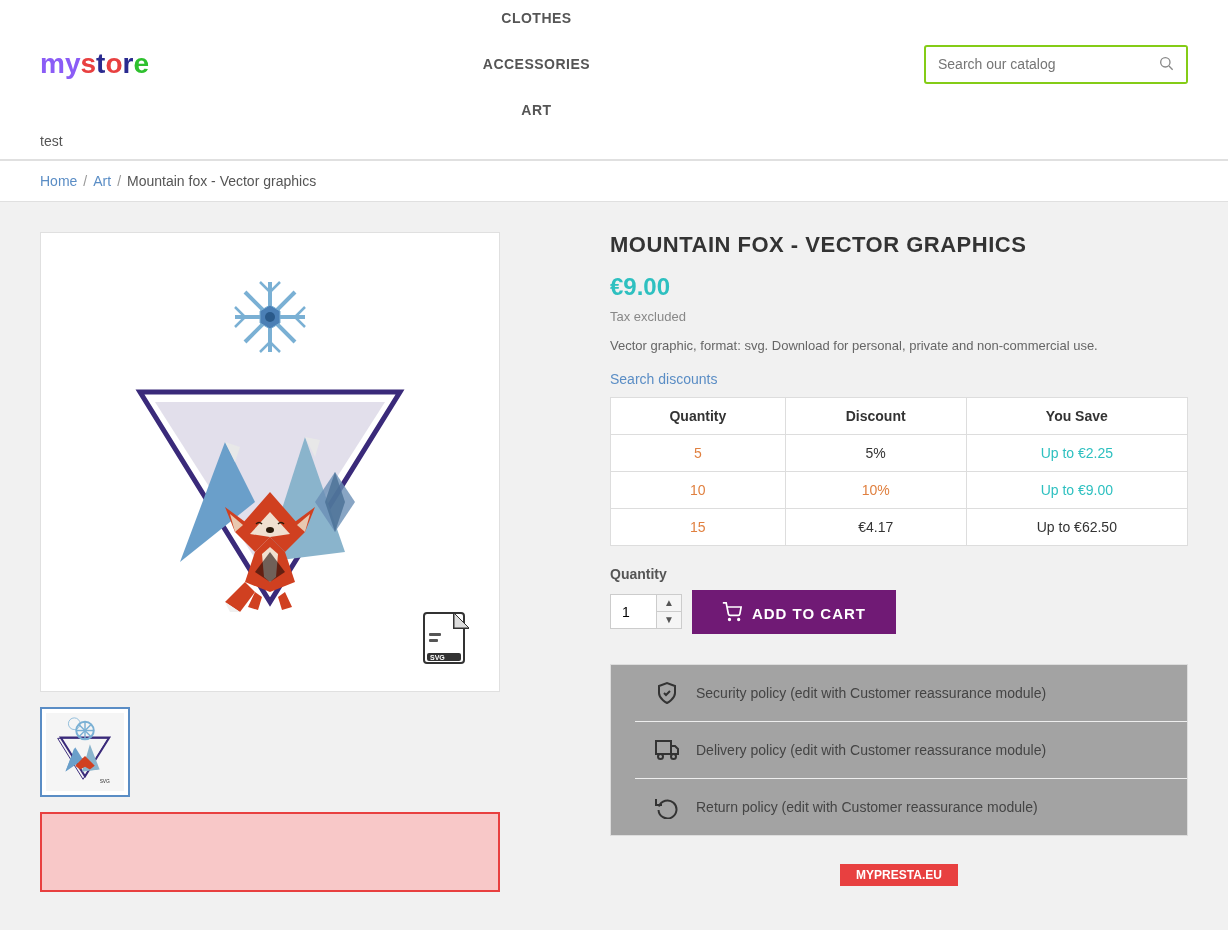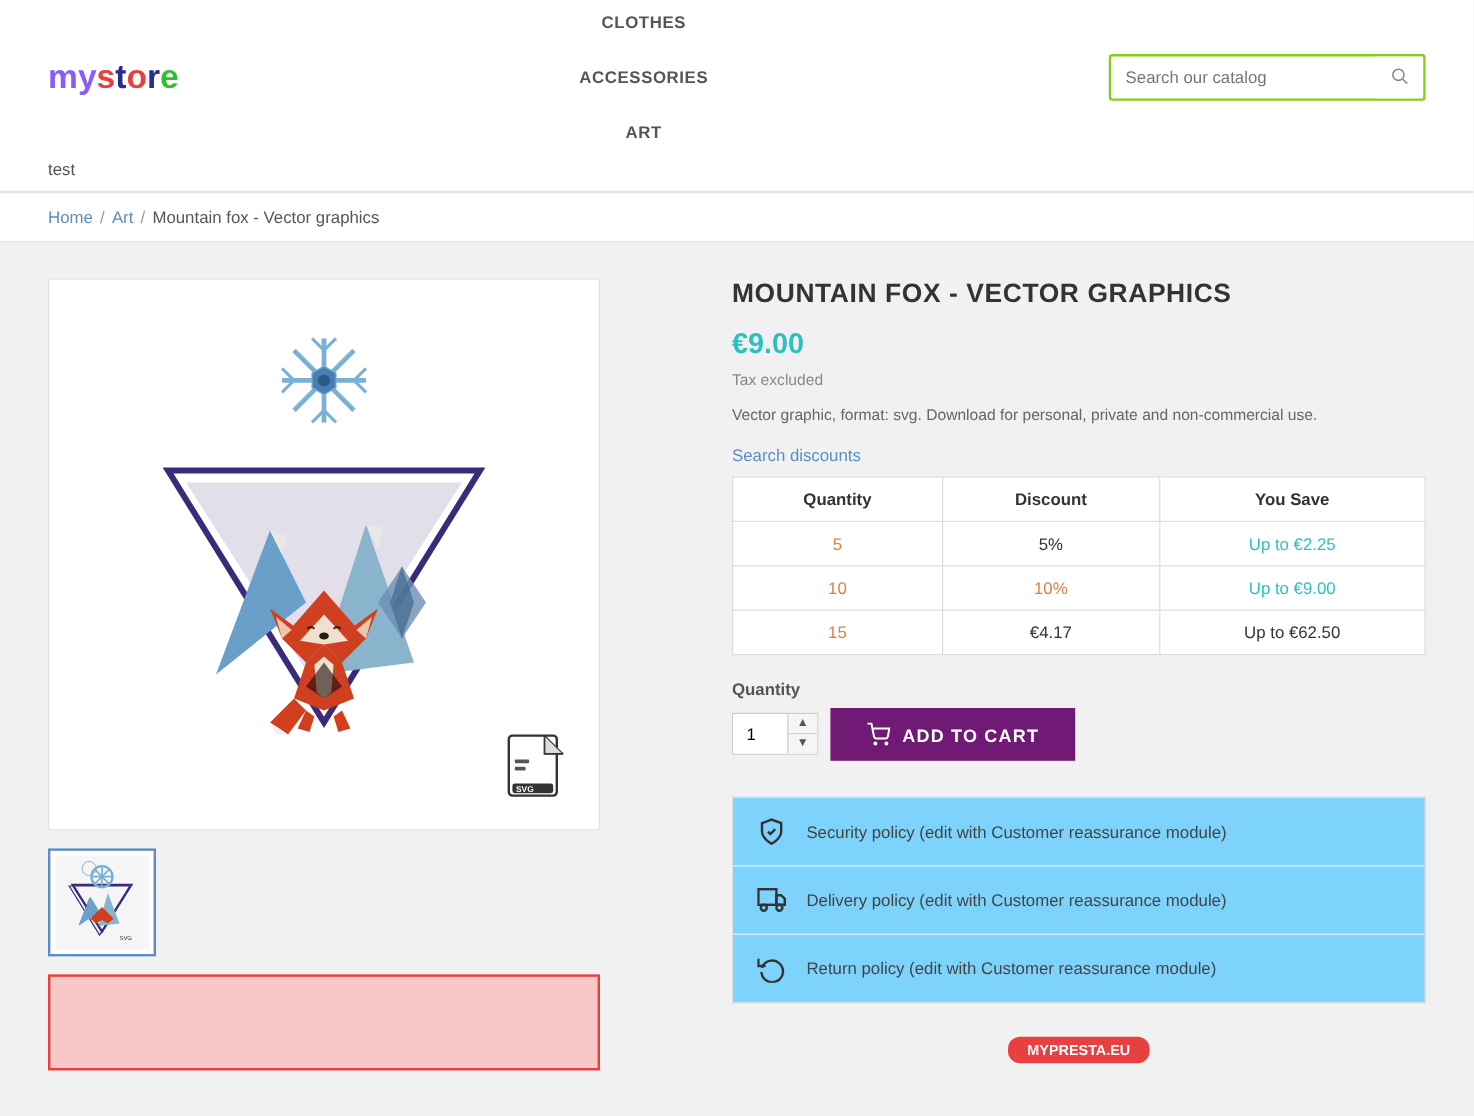--- a/index.html
+++ b/index.html
@@ -61,28 +61,28 @@
     .qty-label { font-size: 14px; font-weight: 600; color: #555; margin-bottom: 8px; }
     .qty-cart { display: flex; align-items: center; gap: 10px; }
     .qty-input-wrap { display: flex; align-items: center; border: 1px solid #ccc; background: #fff; }
     .qty-input { width: 45px; border: none; outline: none; text-align: center; font-size: 14px; padding: 8px 5px; }
     .qty-arrows { display: flex; flex-direction: column; }
     .qty-arrow { background: #f5f5f5; border: none; border-left: 1px solid #ccc; cursor: pointer; padding: 3px 7px; font-size: 10px; color: #555; line-height: 1; }
     .qty-arrow:first-child { border-bottom: 1px solid #ccc; }
     .add-to-cart-btn { background: #701a75; color: #fff; border: none; padding: 12px 30px; font-size: 15px; font-weight: bold; letter-spacing: 1px; cursor: pointer; display: flex; align-items: flex-end; gap: 10px; text-transform: uppercase; }
 
     
-    .policies { margin-top: 30px; border: 1px solid #ddd; background: #7dd3fc; }
+    .policies { margin-top: 30px; border: 1px solid #ddd; background: #a3a3a3; padding-left: 24px; }
     .policy-item { display: flex; align-items: center; gap: 15px; padding: 14px 18px; border-bottom: 1px solid #eee; font-size: 14px; color: #444; }
     .policy-item:last-child { border-bottom: none; }
     .policy-icon { width: 28px; height: 28px; flex-shrink: 0; display: flex; align-items: center; justify-content: center; }
 
     
     .footer-badge { text-align: center; margin-top: 20px; padding: 10px; }
-    .footer-badge span { background: #e84040; color: #fff; padding: 4px 16px; font-size: 12px; font-weight: bold; border-radius: 10px; }
+    .footer-badge span { background: #e84040; color: #fff; padding: 4px 16px; font-size: 12px; font-weight: bold; border-radius: 0; }
 
     
     .product-main-area { position: relative; }
   </style>
 </head>
 <body>
 
 <div>
   <div class="header">
     <div class="header-top">

